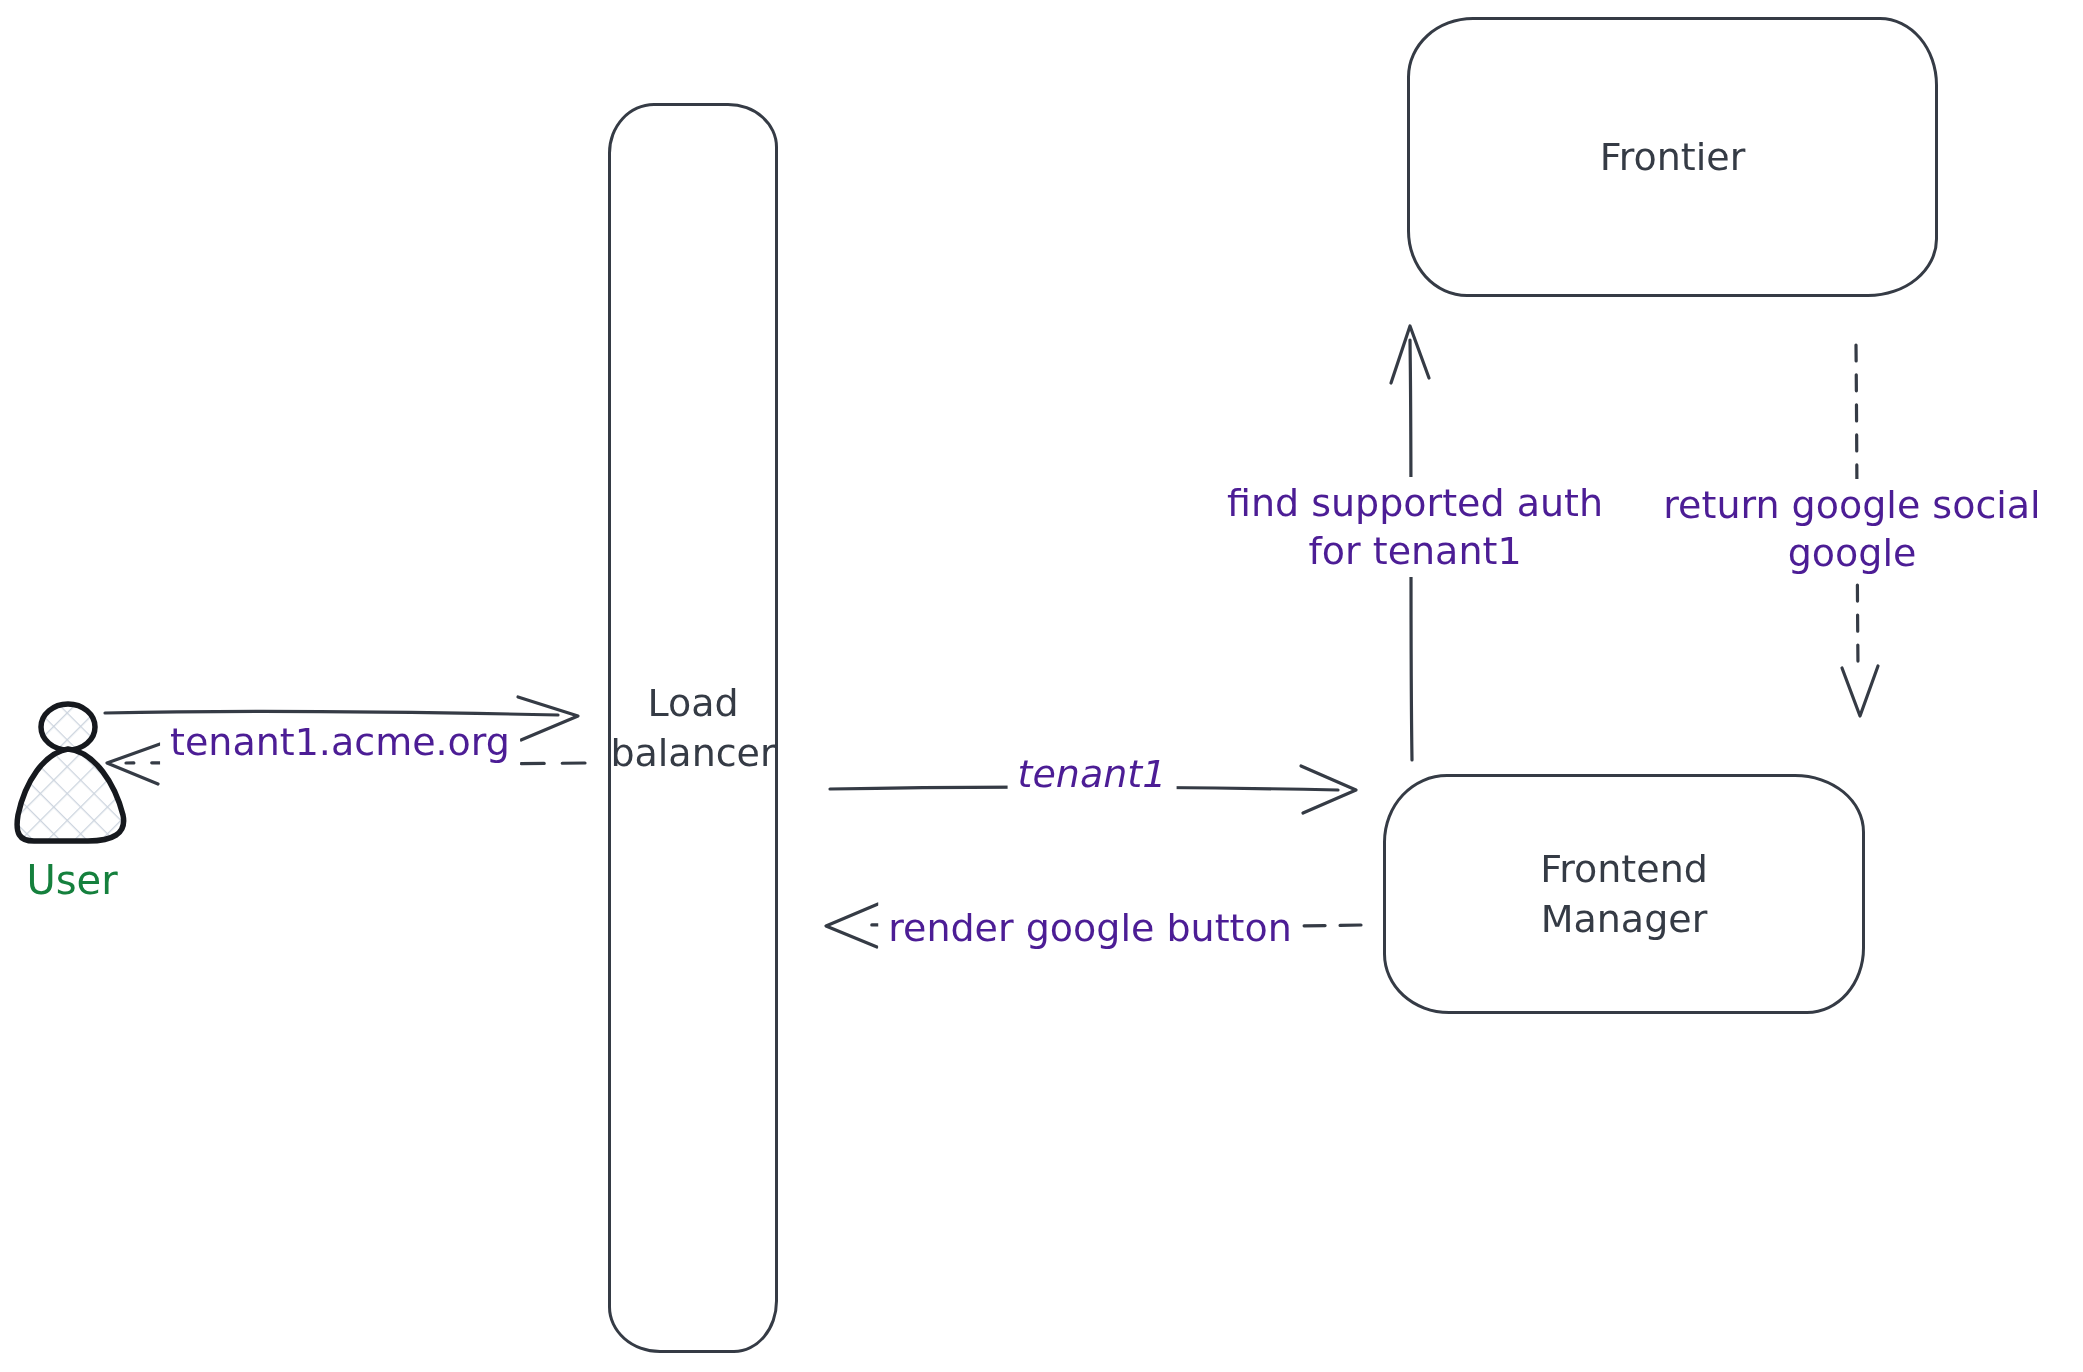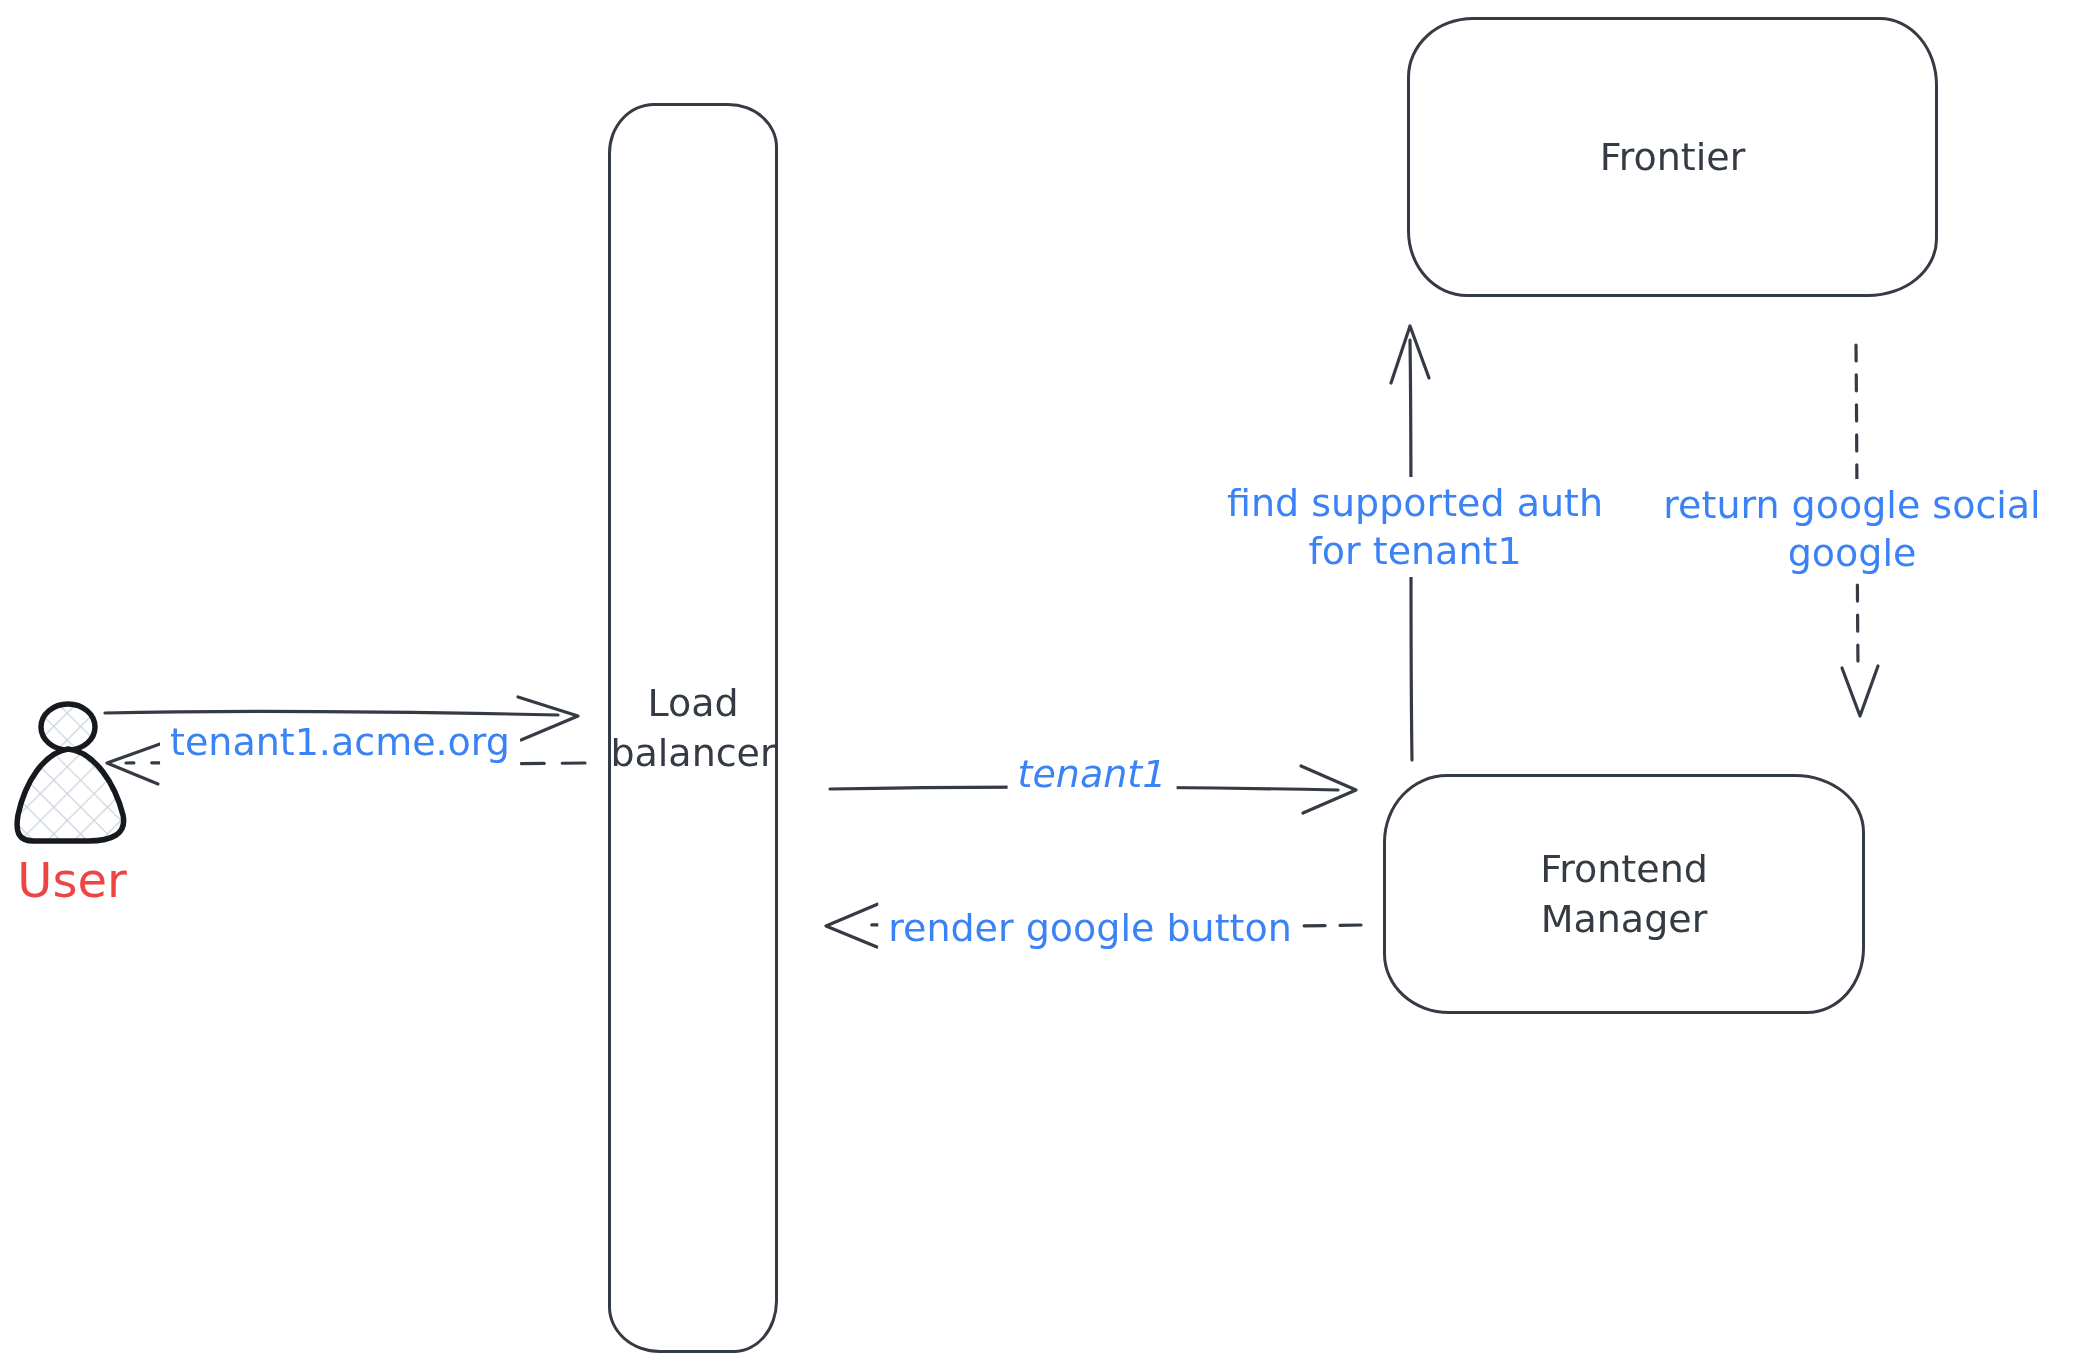--- a/index.html
+++ b/index.html
@@ -46,29 +46,29 @@
   .node-label span { display: block; }
   .edge-label {
     position: absolute;
     transform: translate(-50%, -50%);
     background: #ffffff;
     padding: 2px 10px;
     font-size: 38px;
     line-height: 48px;
     white-space: nowrap;
     text-align: center;
-    color: #3b82f6;
+    color: #4c1d95;
   }
   .edge-label span { display: block; }
   .user-label {
     position: absolute;
     transform: translate(-50%, -50%);
     left: 72px; top: 880px;
-    font-size: 48px;
-    color: #ef4444;
+    font-size: 40px;
+    color: #15803d;
     white-space: nowrap;
   }
 </style>
 </head>
 <body>
 
 <div class="canvas">
 
   <svg class="layer" viewBox="0 0 2083 1372" xmlns="http://www.w3.org/2000/svg">
     <defs>

